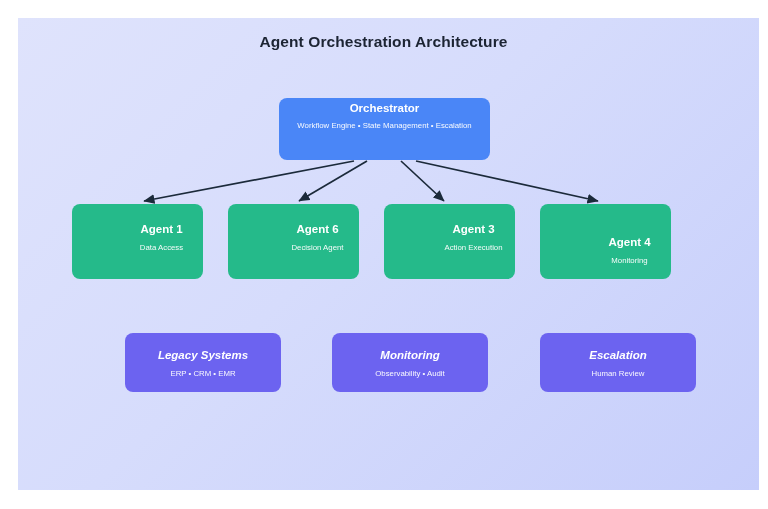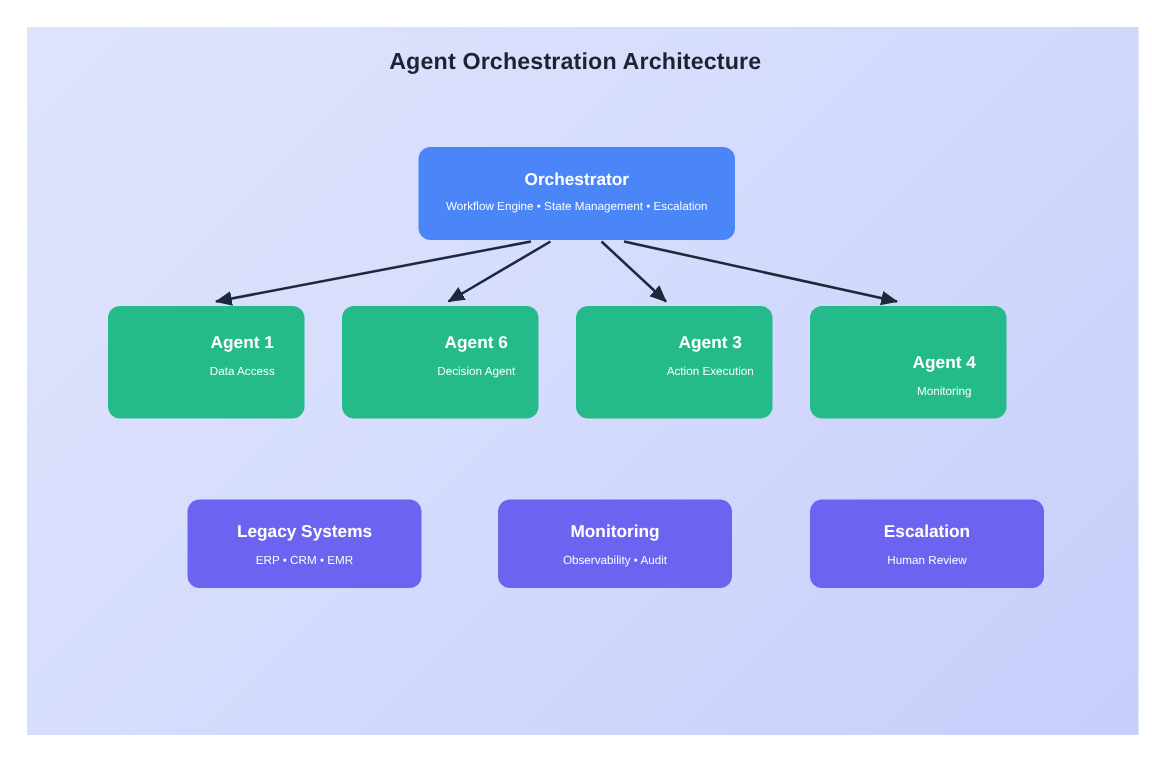--- a/index.html
+++ b/index.html
@@ -71,21 +71,21 @@
     white-space: nowrap;
   }
 
   
   #node-orchestrator {
     left: 261px;
     top: 80px;
     width: 211px;
     height: 62px;
     background: #4a86f7;
-    padding-top: 16px;
+    padding-top: 4px;
   }
   #node-orchestrator .node-title { margin-bottom: 7px; }
 
   
   .agent {
     top: 186px;
     width: 131px;
     height: 75px;
     background: #25ba8a;
     padding-top: 19px;
@@ -98,21 +98,21 @@
   #node-agent-4 { left: 522px; justify-content: center; }
 
   
   .support {
     top: 315px;
     width: 156px;
     height: 59px;
     background: #6c63f0;
     padding-top: 16px;
   }
-  .support .node-title { margin-bottom: 8px; }
+  .support .node-title { margin-bottom: 8px; font-style: italic; }
   #node-legacy-systems { left: 107px; }
   #node-monitoring     { left: 314px; }
   #node-escalation     { left: 522px; }
 
   
   #arrows {
     position: absolute;
     left: 0;
     top: 0;
     width: 731px;

